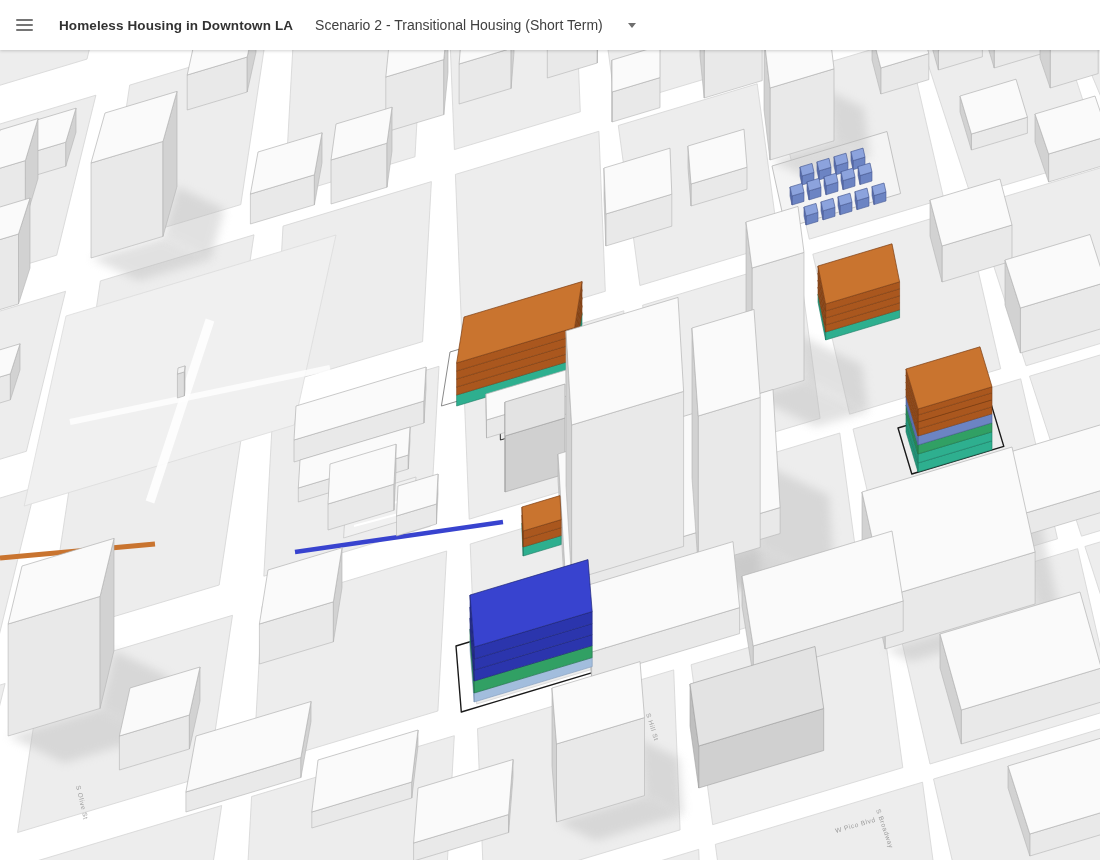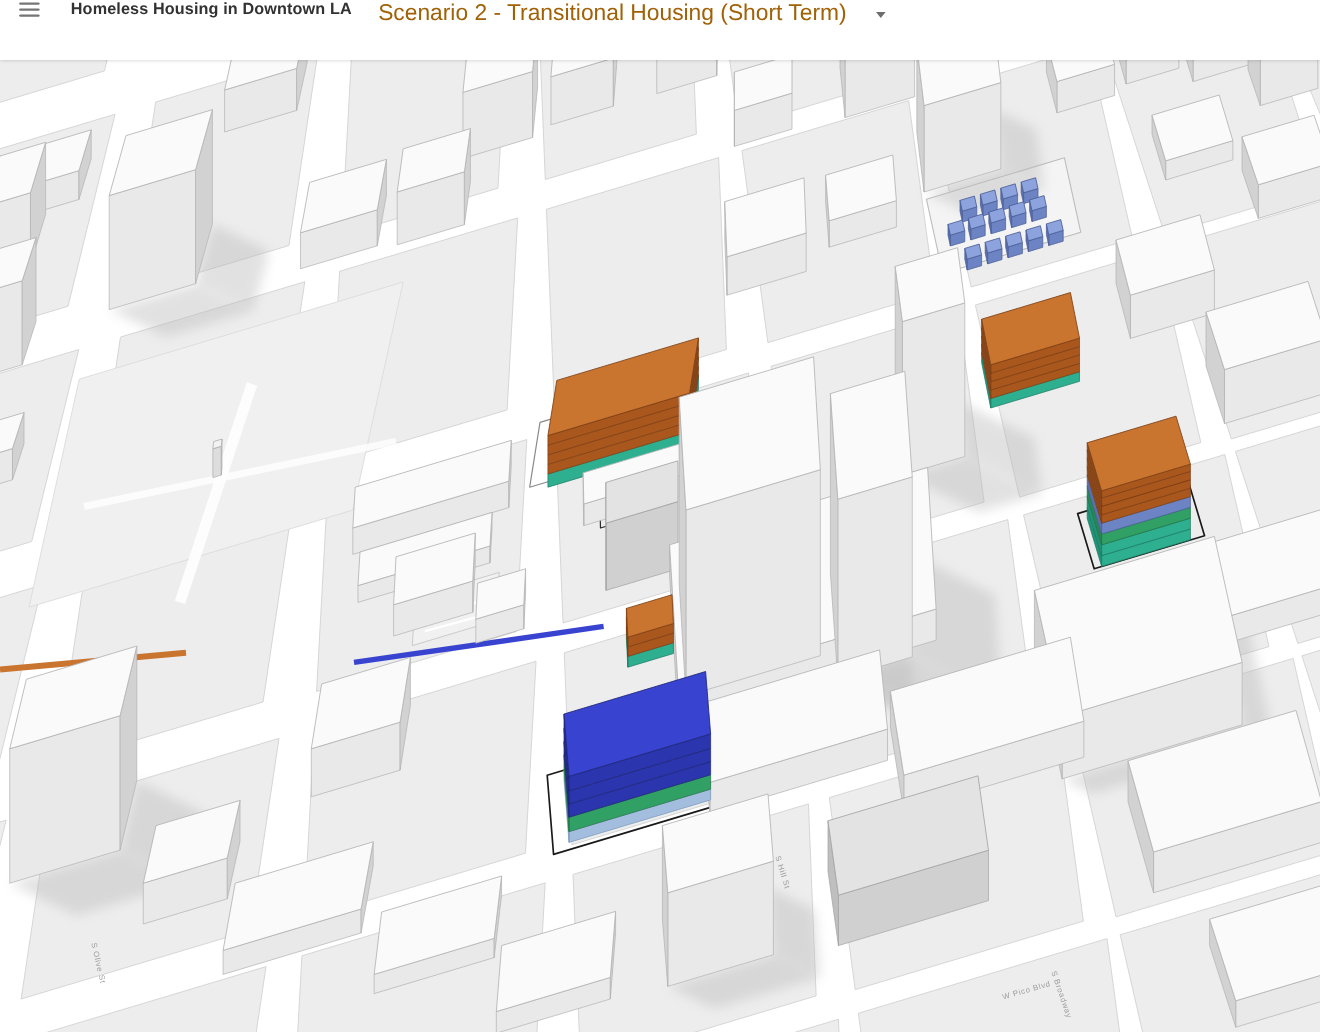--- a/index.html
+++ b/index.html
@@ -1,25 +1,25 @@
 <!DOCTYPE html>
 <html><head>
 <meta charset="utf-8">
 <style>
   html,body{margin:0;padding:0;background:#fff;width:1100px;height:860px;overflow:hidden;
     font-family:"Liberation Sans",sans-serif;}
   .app{position:relative;width:1100px;height:860px;}
   .topbar{position:absolute;top:0;left:0;width:1100px;height:50px;background:#ffffff;
-    display:flex;align-items:flex-start;z-index:5;box-shadow:0 1px 3px rgba(0,0,0,.18);}
+    display:flex;align-items:center;z-index:5;box-shadow:0 1px 3px rgba(0,0,0,.18);}
   .menu-btn{margin-left:16px;width:20px;height:16px;display:flex;flex-direction:column;
     justify-content:space-between;background:none;border:none;padding:2px 0;cursor:pointer;}
   .menu-btn .bar{display:block;width:17px;height:2px;background:#757575;border-radius:1px;}
   .app-title{margin-left:23px;font-size:13.5px;font-weight:bold;color:#323232;letter-spacing:.1px;}
-  .scenario{margin-left:16px;display:flex;align-items:center;gap:25px;font-size:19px;
-    color:#a16207;cursor:pointer;background:none;border:none;}
+  .scenario{margin-left:16px;display:flex;align-items:center;gap:25px;font-size:14px;
+    color:#404040;cursor:pointer;background:none;border:none;}
   .caret{width:0;height:0;border-left:4px solid transparent;border-right:4px solid transparent;
     border-top:5px solid #6e6e6e;margin-top:1px;}
   .map{position:absolute;top:50px;left:0;width:1100px;height:810px;background:#ffffff;overflow:hidden;}
   svg{display:block;}
   text.street-label{font-family:"Liberation Sans",sans-serif;fill:#9b9b9b;font-size:6.5px;letter-spacing:.6px;}
 </style>
 </head>
 <body>
 
 <div class="app">

